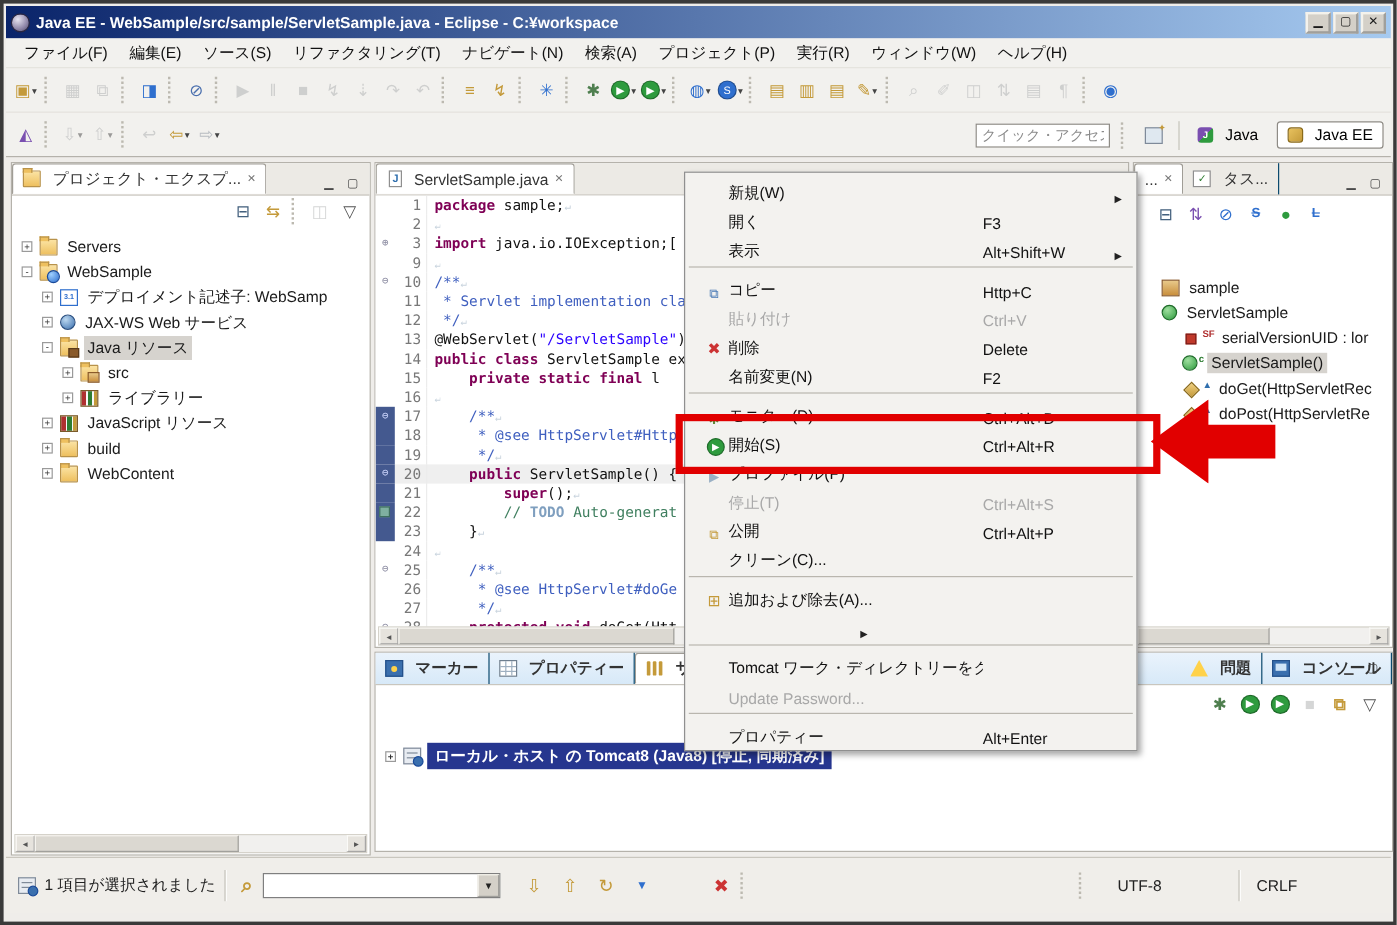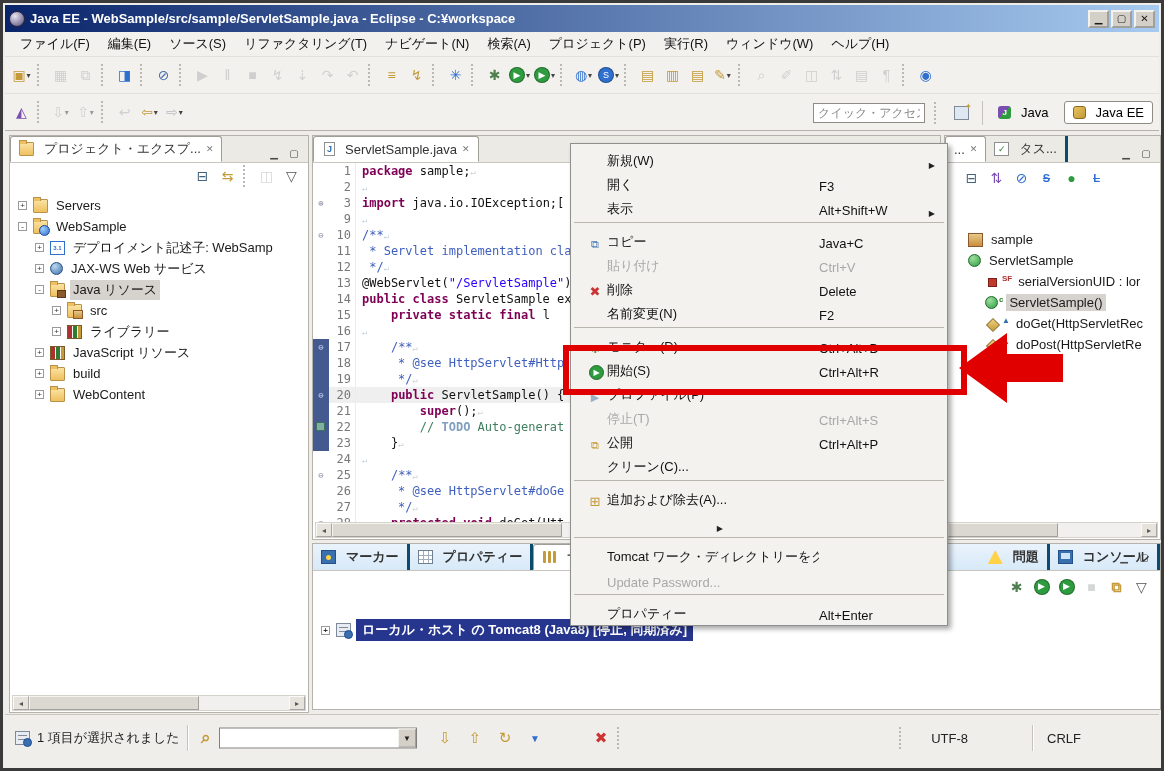--- a/index.html
+++ b/index.html
@@ -48,21 +48,21 @@
   
   .panel { position:absolute; background:#fff; border:1px solid #b5b2ab; }
   .pe { left:6px; top:132px; width:300px; height:578px; }
   .edit { left:309px; top:132px; width:629px; height:405px; }
   .outl { left:941px; top:132px; width:217px; height:405px; }
   .bot { left:309px; top:540px; width:849px; height:167px;font-weight:bold; }
 
   .tabs { height:27px; background:#eceae5; border-bottom:1px solid #c9c6be; display:flex; align-items:flex-end; }
   .tabs.blue { background:linear-gradient(#eaf3fc,#d7e9f8); }
   .tab { height:26px; display:flex; align-items:center; gap:5px; padding:0 8px; font-size:13px;
-    color:#333; border-right:3px solid #0c4a6e; white-space:nowrap; }
+    color:#333; border-right:1px solid #0c4a6e; white-space:nowrap; }
   .tab.active { background:#fff; border:1px solid #a09d96; border-bottom:1px solid #fff;
     border-radius:3px 3px 0 0; }
   .tabx { font-size:9px; color:#777; } .tabx::before{ content:"✕"; }
   .mmgroup { margin-left:auto; display:flex; align-items:center; padding-right:4px; }
   .mm { width:20px; height:18px; display:grid; place-items:center; color:#4a4a4a; font-size:10px; }
   .viewtb { height:26px; display:flex; align-items:center; justify-content:flex-end; padding-right:4px; }
   .bspacer { flex:1; }
 
   
   .tree { padding-top:6px; overflow:hidden; }
@@ -807,21 +807,21 @@
         <span class="mlabel">表示</span>
         <span class="mshort">Alt+Shift+W</span>
         <span class="msub">▶</span>
       </div>
       <div class="msep"></div>
       <div class="mitem">
         <span class="micon">
           <span class="mi-copy">⧉</span>
         </span>
         <span class="mlabel">コピー</span>
-        <span class="mshort">Java+C</span>
+        <span class="mshort">Http+C</span>
         <span class="msub"></span>
       </div>
       <div class="mitem mdis">
         <span class="micon"></span>
         <span class="mlabel">貼り付け</span>
         <span class="mshort">Ctrl+V</span>
         <span class="msub"></span>
       </div>
       <div class="mitem">
         <span class="micon">

